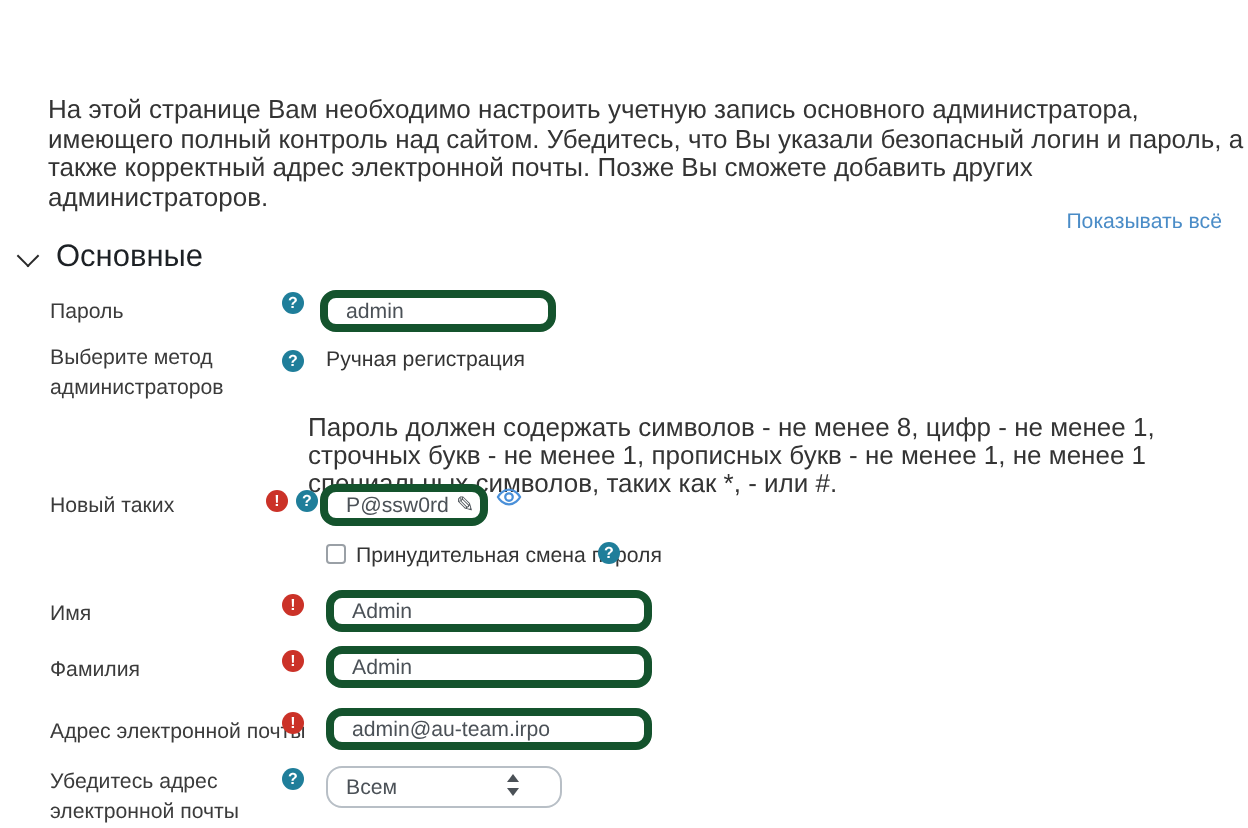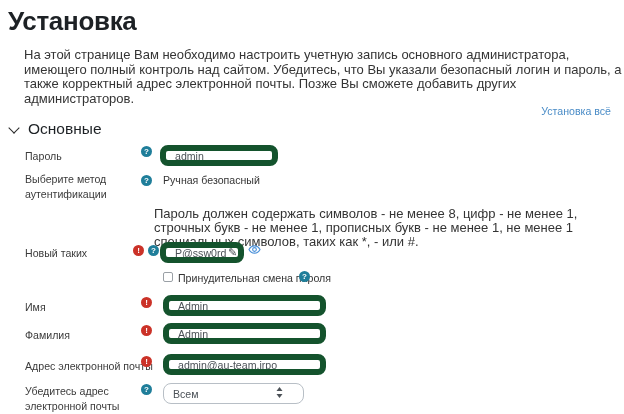--- a/index.html
+++ b/index.html
@@ -49,21 +49,21 @@
     position: absolute;
     width: 11px; height: 11px; border-radius: 50%;
     color: #fff; font-size: 8px; font-weight: bold;
     display: flex; align-items: center; justify-content: center;
     line-height: 1;
   }
   .help-icon  { background: #1f7e9a; cursor: pointer; }
   .req-icon   { background: #cb3228; }
   .tinput {
     position: absolute;
-    height: 21px; border: 6px solid #14532d; border-radius: 8px;
+    height: 21px; border: 4px solid #14532d; border-radius: 8px;
     padding: 0 9px; font-size: 10.6px; color: #4b5157;
     font-family: "Liberation Sans", sans-serif;
     background: #fff; outline: none;
   }
   .static-text { position: absolute; font-size: 10.6px; color: #343434; }
   .rules-text {
     position: absolute; left: 154px; top: 207px; width: 458px;
     font-size: 13px; line-height: 13.8px; color: #343434;
   }
   .pencil-icon {
@@ -84,41 +84,40 @@
     display: flex; align-items: center; padding: 0 9px;
     cursor: pointer;
   }
   .select-arrows { position: absolute; right: 20px; }
 </style>
 </head>
 <body>
 
 <div class="page">
 
-  <h1 class="page-title">Установка</h1>
 
   <p class="intro">На этой странице Вам необходимо настроить учетную запись основного администратора, имеющего полный контроль над сайтом. Убедитесь, что Вы указали безопасный логин и пароль, а также корректный адрес электронной почты. Позже Вы сможете добавить других администраторов.</p>
 
-  <a class="expand-all">Установка всё</a>
+  <a class="expand-all">Показывать всё</a>
 
   <div class="section-header">
     <span class="chevron"></span>
     <span class="section-title">Основные</span>
   </div>
 
   <div class="row">
     <label class="flabel" style="top:149px">Пароль</label>
     <span class="cicon help-icon" style="left:141px; top:146px">?</span>
     <input class="tinput" style="left: 160px; top: 145px; width: 118px;" value="admin">
   </div>
 
   <div class="row">
-    <label class="flabel" style="top:172px; width:100px">Выберите метод аутентификации</label>
+    <label class="flabel" style="top:172px; width:100px">Выберите метод администраторов</label>
     <span class="cicon help-icon" style="left:141px; top:175px">?</span>
-    <span class="static-text" style="left:163px; top:174px">Ручная безопасный</span>
+    <span class="static-text" style="left:163px; top:174px">Ручная регистрация</span>
   </div>
 
   <div class="rules-text">Пароль должен содержать символов - не менее 8, цифр - не менее 1, строчных букв - не менее 1, прописных букв - не менее 1, не менее 1 специальных символов, таких как *, - или #.</div>
 
   <div class="row">
     <label class="flabel" style="top:246px">Новый таких</label>
     <span class="cicon req-icon" style="left:133px; top:245px">!</span>
     <span class="cicon help-icon" style="left:148px; top:245px">?</span>
     <input class="tinput" style="left: 160px; top: 242px; width: 84px; padding-right: 4px;" value="P@ssw0rd">
     <span class="pencil-icon" style="left:228px; top:246px">✎</span>
@@ -150,21 +149,21 @@
 
   <div class="row">
     <label class="flabel" style="top:359px">Адрес электронной почты</label>
     <span class="cicon req-icon" style="left:141px; top:356px">!</span>
     <input class="tinput" style="left: 163px; top: 354px; width: 163px;" value="admin@au-team.irpo">
   </div>
 
   <div class="row">
     <label class="flabel" style="top:384px; width:108px">Убедитесь адрес электронной почты</label>
     <span class="cicon help-icon" style="left:141px; top:384px">?</span>
-    <div class="select-box" style="left:163px; top:383px; width:141px">
+    <div class="select-box" style="left:163px; top:383px; width:118px">
       <span>Всем</span>
       <span class="select-arrows">
         <svg width="7" height="11" viewBox="0 0 7 11">
           <path d="M3.5 0 L6.5 4 L0.5 4 Z" fill="#4b5157"></path>
           <path d="M3.5 11 L6.5 7 L0.5 7 Z" fill="#4b5157"></path>
         </svg>
       </span>
     </div>
   </div>
 

